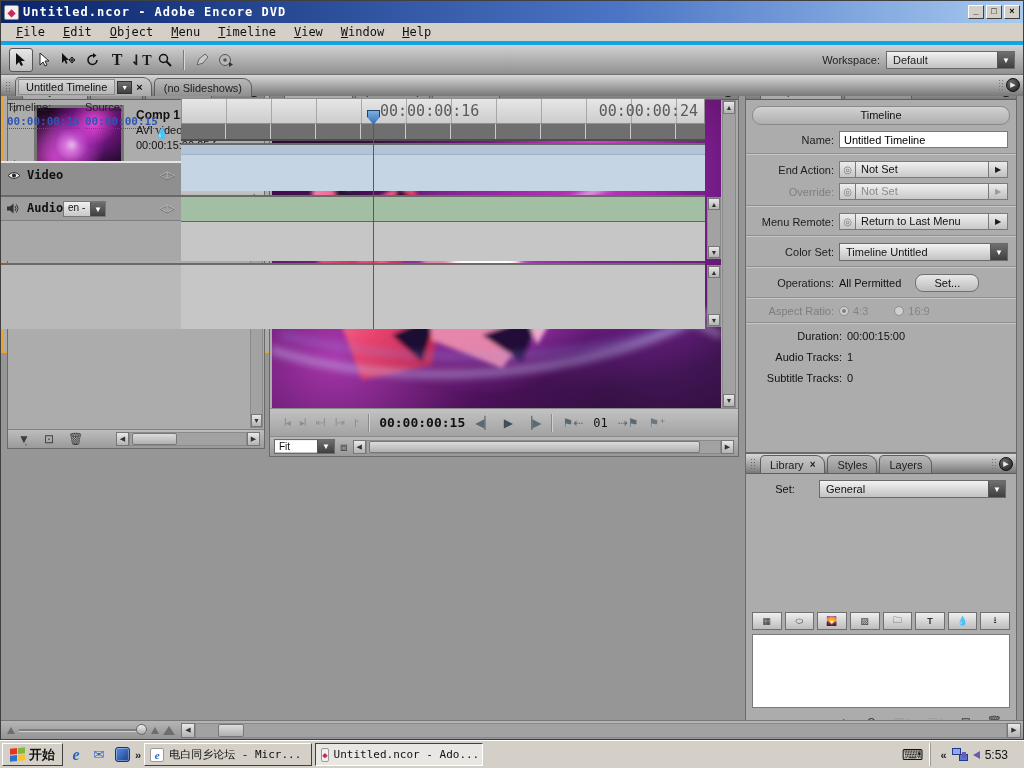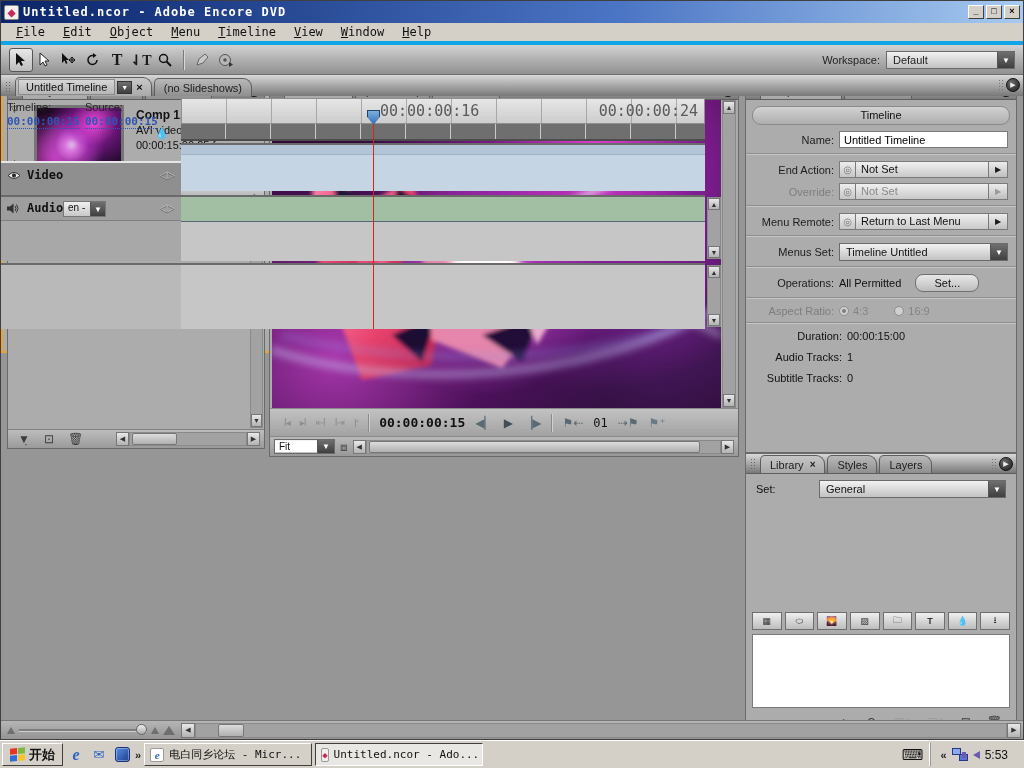--- a/index.html
+++ b/index.html
@@ -121,21 +121,21 @@
   .setbtn { margin-left:14px; width:64px; height:18px; border:1px solid #707070; border-radius:8px; background:linear-gradient(#e8e8e8,#bcbcbc); text-align:center; line-height:16px; }
   .radio { width:10px; height:10px; border-radius:50%; border:1px solid #8e8e8e; background:#cfcfcf; position:relative; margin-right:4px; }
   .radio.on::after { content:""; position:absolute; left:2px; top:2px; width:4px; height:4px; border-radius:50%; background:#7e7e7e; }
   .radlab { color:#858585; margin-right:26px; }
   .inforow { display:flex; padding:0 8px; margin-bottom:9px; }
   .inforow .lab { width:88px; text-align:right; margin-right:5px; }
 
   
   #library { left:744px; top:378px; width:272px; height:282px; }
   #lib-set { position:absolute; left:0; top:26px; right:0; display:flex; align-items:center; padding:0 10px; }
-  #lib-set .lab { width:58px; text-align:left; margin-right:5px; }
+  #lib-set .lab { width:58px; text-align:center; margin-right:5px; }
   #lib-icons { position:absolute; left:6px; right:6px; top:158px; height:18px; display:flex; gap:3px; }
   .lib-tog { flex:1; border:1px solid #6f6f6f; background:linear-gradient(#efefef,#bdbdbd); display:flex; align-items:center; justify-content:center; font-size:9px; color:#333; }
   #lib-list { position:absolute; left:6px; right:6px; top:180px; height:74px; background:#fff; border:1px solid #7a7a7a; }
   #lib-bottom { position:absolute; left:0; right:0; bottom:2px; height:20px; display:flex; align-items:center; justify-content:flex-end; gap:16px; padding:0 14px; }
   .dim { color:#9b9b9b; }
 
   
   #timelinep { left:6px; top:382px; width:730px; height:278px; border:2px solid #eda32f; background:#acacac; }
   #tl-tabbar { position:absolute; left:0; top:0; right:0; height:21px; background:linear-gradient(#d8d8d8,#787878); display:flex; align-items:flex-end; padding-left:4px; }
   .tl-tab-main { height:19px; display:flex; align-items:center; border:1px solid #5e5e5e; border-bottom:none; border-radius:5px 9px 0 0; background:linear-gradient(#c9c9c9,#a9a9a9); padding:0 4px 0 2px; }
@@ -485,21 +485,21 @@
         <div class="prow">
           <span class="lab">Menu Remote:</span>
           <div class="linkrow">
             <span class="pick">◎</span>
             <span class="valbox">Return to Last Menu</span>
             <span class="arrbtn">▶</span>
           </div>
         </div>
         <div class="psep"></div>
         <div class="prow">
-          <span class="lab">Menus Set:</span>
+          <span class="lab">Color Set:</span>
           <div class="dropdown" style="flex:1">
             <span class="val" style="flex:1">Timeline Untitled</span>
             <span class="dd-btn">▼</span>
           </div>
         </div>
         <div class="psep"></div>
         <div class="prow">
           <span class="lab">Operations:</span>
           <span>All Permitted</span>
           <span class="setbtn">Set...</span>

